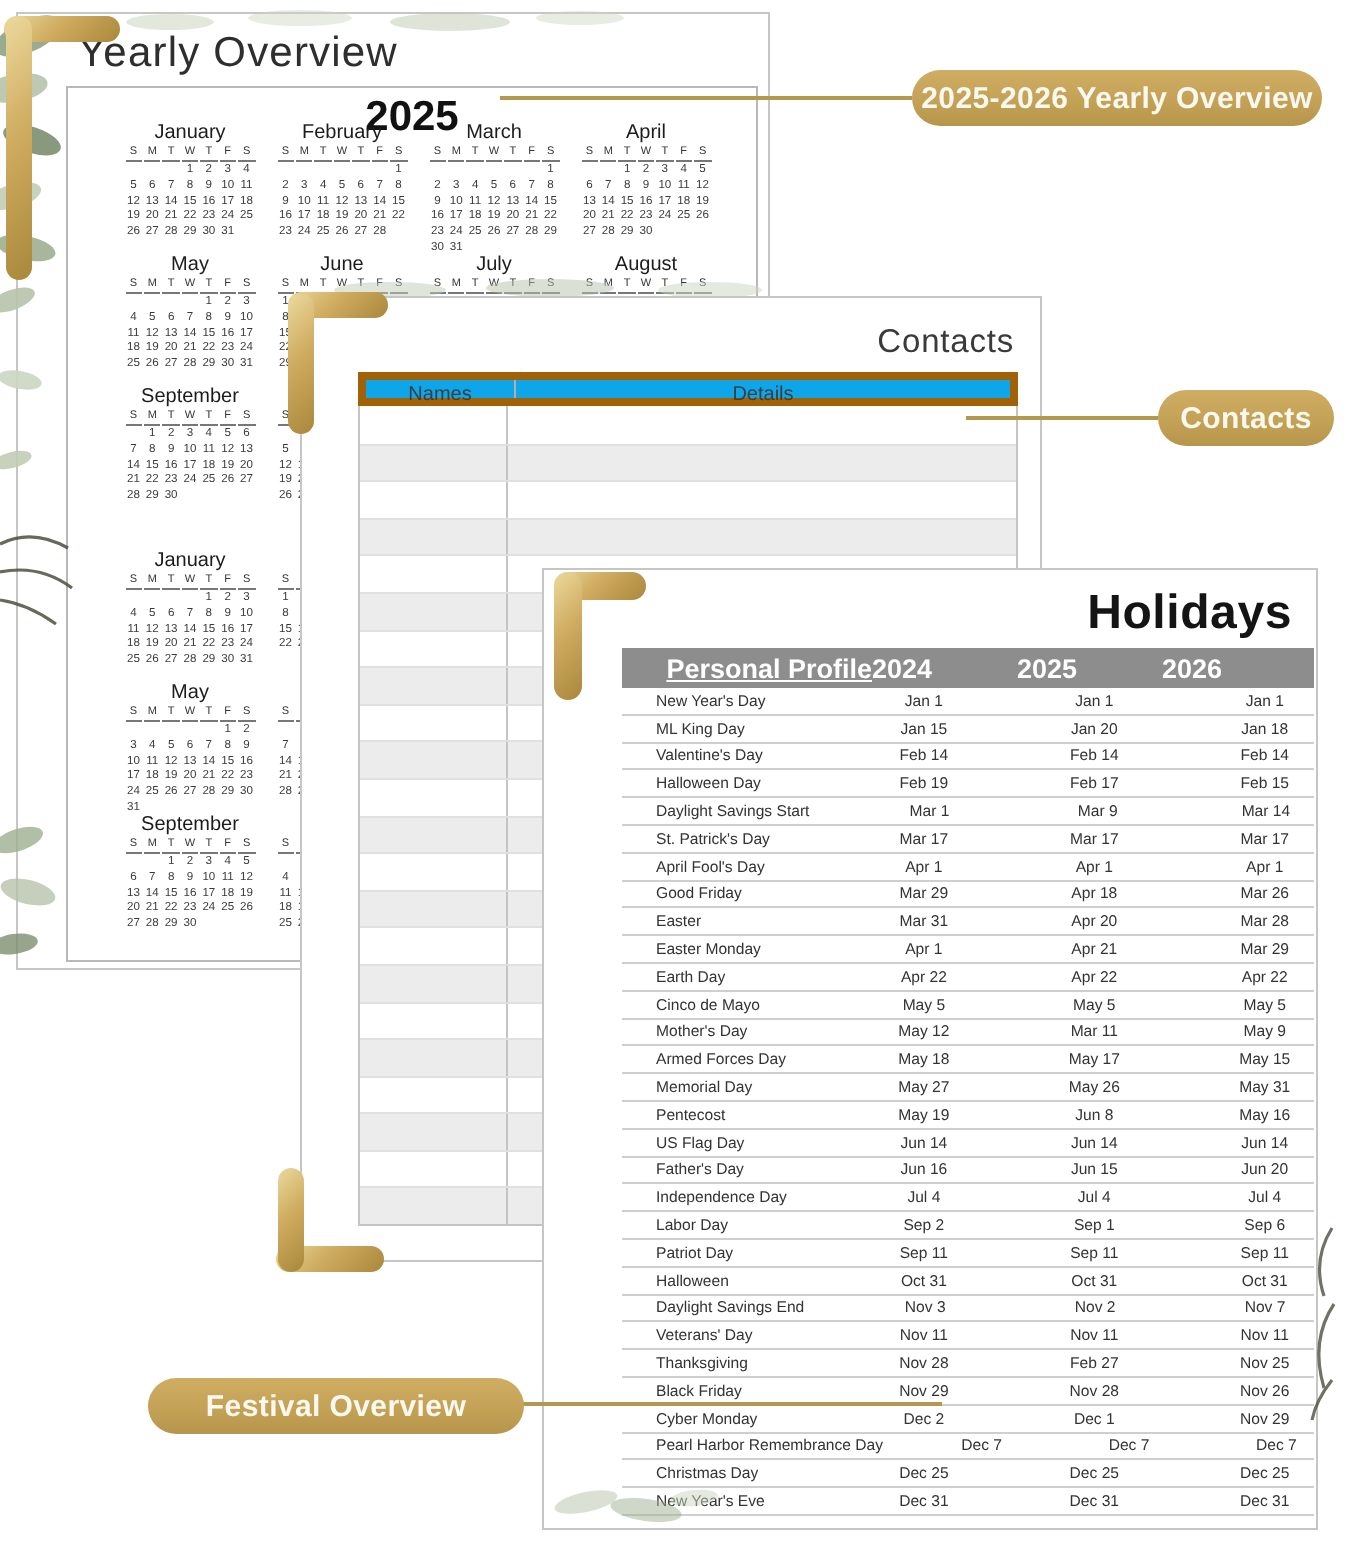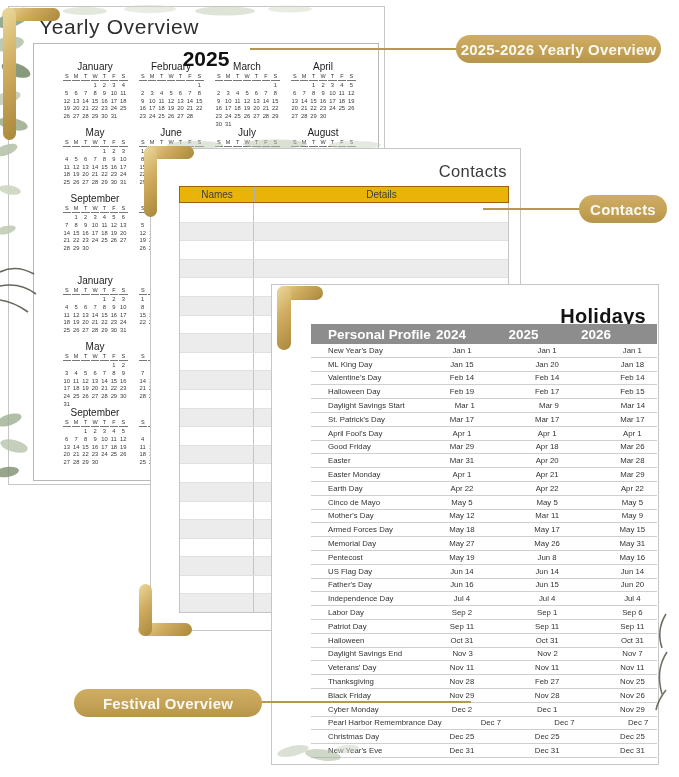--- a/index.html
+++ b/index.html
@@ -16,37 +16,37 @@
   .mgrid.g1{top:54px;} .mgrid.g2{top:268px;}
   .month{width:76px;height:66px;text-align:center;}
   .mname{font-size:10px;line-height:11px;height:11px;color:#1c1c1c;}
   .dgrid{display:grid;grid-template-columns:repeat(7,1fr);padding:0 5px;}
   .dow{font-size:5.5px;line-height:8px;height:8px;color:#333;border-bottom:.75px solid #777;margin:0 .5px 1px .5px;}
   .day{font-size:5.8px;line-height:7.8px;height:7.8px;color:#3a3a3a;}
   
   .page2{left:150px;top:148px;width:371px;height:483px;z-index:10;}
   .p2-title{position:absolute;top:13px;right:13px;font-size:16.5px;font-weight:400;color:#3a3a3a;letter-spacing:.4px;margin:0;}
   .ctable{position:absolute;left:28px;top:37px;width:330px;}
-  .c-header{display:flex;height:17px;background:#eab308;border:1px solid #a16207;box-sizing:border-box;}
+  .c-header{display:flex;height:17px;background:#0ea5e9;border:4px solid #a16207;box-sizing:border-box;}
   .c-h{font-size:10px;line-height:15px;color:#3d3d3d;text-align:center;}
   .c-h.names{width:75px;border-right:1px solid #b0b0b0;box-sizing:border-box;}
   .c-h.details{flex:1;}
   .c-body{border:1px solid #c4c4c4;border-top:none;box-sizing:border-box;}
   .c-row{display:flex;height:18.6px;box-sizing:border-box;border-top:1px solid #e0e0e0;}
   .c-row:first-child{border-top:none;}
   .c-row:nth-child(even){background:var(--stripe,#ececec);}
   .c-cell-name{width:74px;border-right:1px solid #c4c4c4;box-sizing:border-box;}
   .c-cell-details{flex:1;}
   
   .page3{left:271px;top:284px;width:388px;height:481px;z-index:20;}
-  .p3-title{position:absolute;top:20px;right:12px;font-size:20px;font-weight:bold;color:#141414;margin:0;letter-spacing:.3px;}
+  .p3-title{position:absolute;top:8px;right:12px;font-size:24px;font-weight:bold;color:#141414;margin:0;letter-spacing:.3px;}
   .htable{position:absolute;left:39px;top:39px;width:346px;}
   .h-header{display:flex;height:20px;background:var(--holiday-header,#8d8d8d);color:#fff;font-weight:bold;align-items:center;}
   .h-h{font-size:13.5px;}
-  .h-h.name{width:125px;padding-left:17px;box-sizing:border-box;text-align:left;}
+  .h-h.name{width:125px;padding-left:17px;box-sizing:border-box;text-align:right;text-decoration:underline;}
   .h-h.yr{width:72.5px;text-align:left;}
   .h-row{display:flex;height:13.8px;align-items:center;border-bottom:1px solid #cfcfcf;box-sizing:border-box;gap:36px;}
   .h-c{font-size:7.8px;color:#333;}
   .h-c.name{width:125px;padding-left:17px;box-sizing:border-box;text-align:left;white-space:nowrap;}
   .h-c.yr{width:72.5px;text-align:center;}
   
   .pill{position:absolute;z-index:40;background:linear-gradient(180deg,#cfae64,var(--accent-gold,#c2a155) 60%,#b6954c);
         border-radius:14px;display:flex;align-items:center;justify-content:center;
         color:#fbf8ef;font-weight:bold;font-size:15px;letter-spacing:.2px;}
   .pill.p1{left:456px;top:35px;width:205px;height:28px;}

